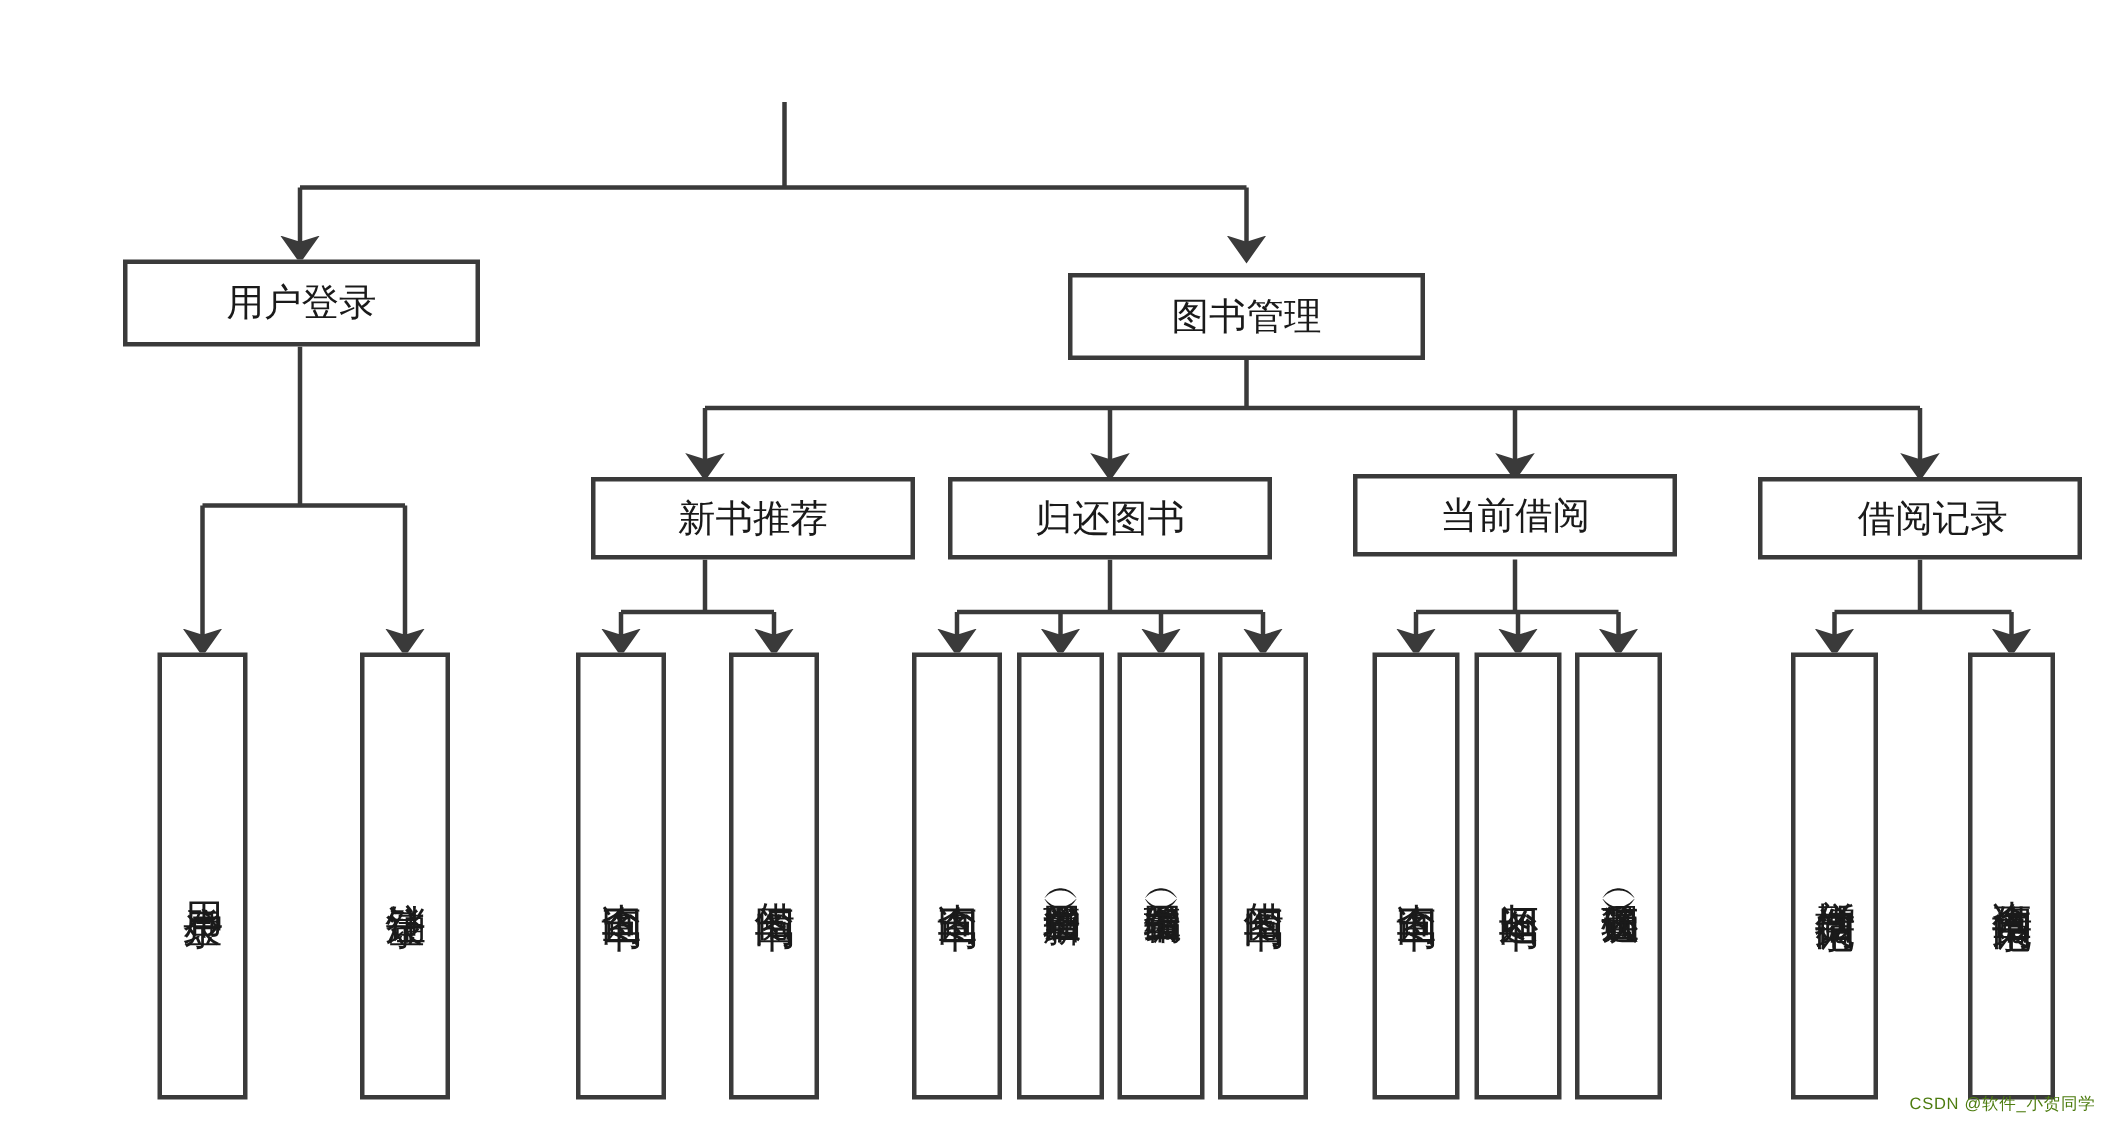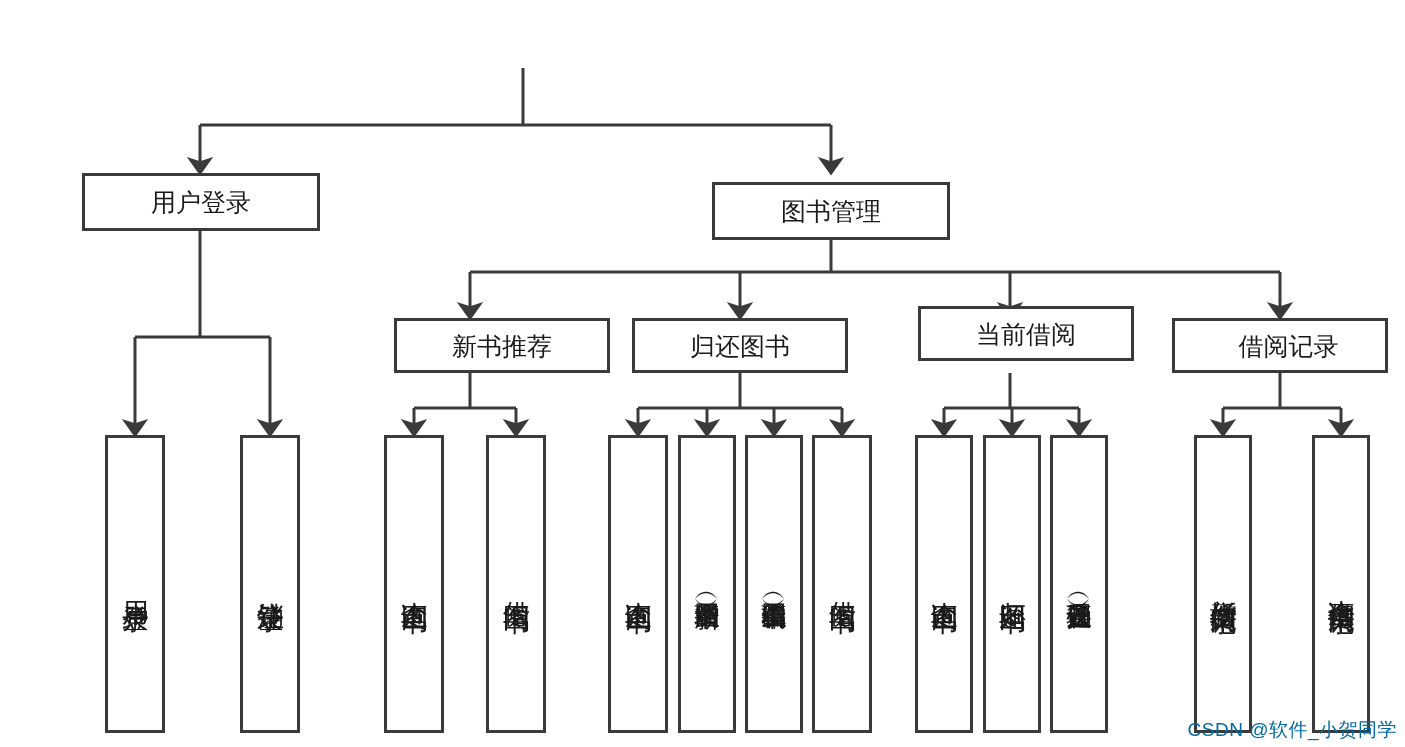--- a/index.html
+++ b/index.html
@@ -62,22 +62,22 @@
     max-height: 100%;
   }
   .node.vert.small .label {
     font-size: 25px;
     letter-spacing: 0px;
   }
   .watermark {
     position: absolute;
     right: 8px;
     bottom: 4px;
-    font-size: 19px;
-    color: #0369a1;
+    font-size: 11px;
+    color: #4d7c0f;
     letter-spacing: 0.5px;
     z-index: 3;
     white-space: nowrap;
   }
 </style>
 </head>
 <body>
 
 <div id="canvas">
 
@@ -138,21 +138,21 @@
   <div class="node horiz" style="left: 712px; top: 182px; width: 238px; height: 58px;">
     <span class="label">图书管理</span>
   </div>
 
   <div class="node horiz" style="left: 362px; top: 318px; width: 216px; height: 55px; margin-left: 32px;">
     <span class="label">新书推荐</span>
   </div>
   <div class="node horiz" style="left: 632px; top: 318px; width: 216px; height: 55px;">
     <span class="label">归还图书</span>
   </div>
-  <div class="node horiz" style="left: 902px; top: 306px; width: 216px; height: 55px; margin-left: 16px;">
+  <div class="node horiz" style="left: 902px; top: 316px; width: 216px; height: 55px;">
     <span class="label">当前借阅</span>
   </div>
   <div class="node horiz" style="left: 1172px; top: 318px; width: 216px; height: 55px; padding-left: 17px;">
     <span class="label">借阅记录</span>
   </div>
 
   <div class="node vert" style="left: 105px; top: 435px; width: 60px; height: 298px;">
     <span class="label">用户登录</span>
   </div>
   <div class="node vert" style="left: 240px; top: 435px; width: 60px; height: 298px;">

